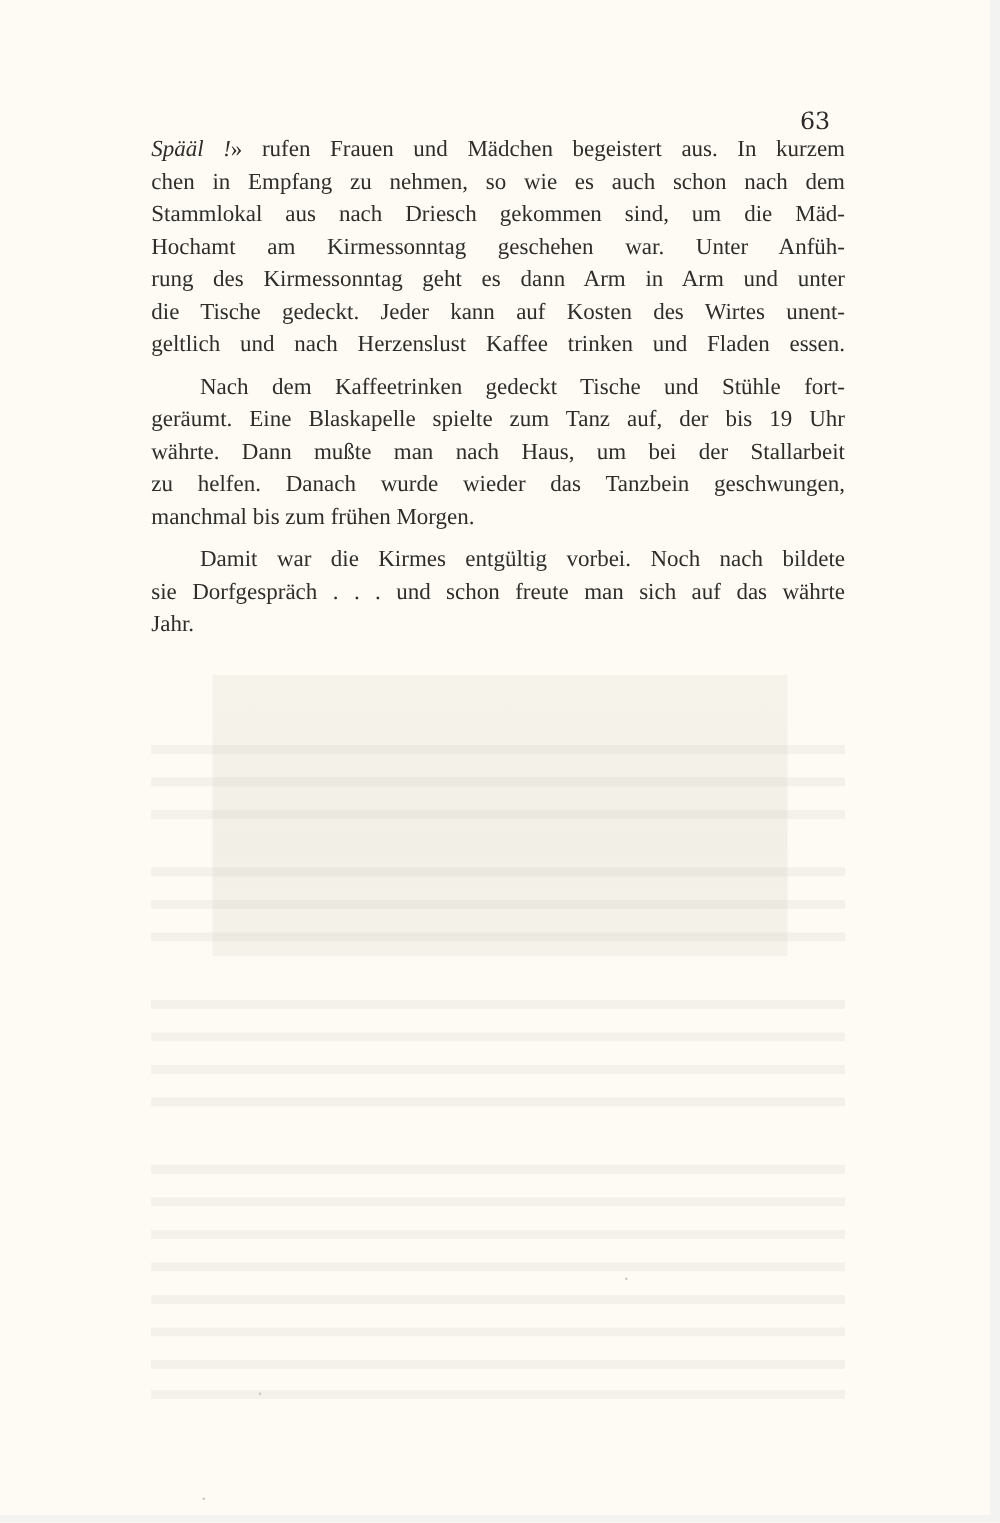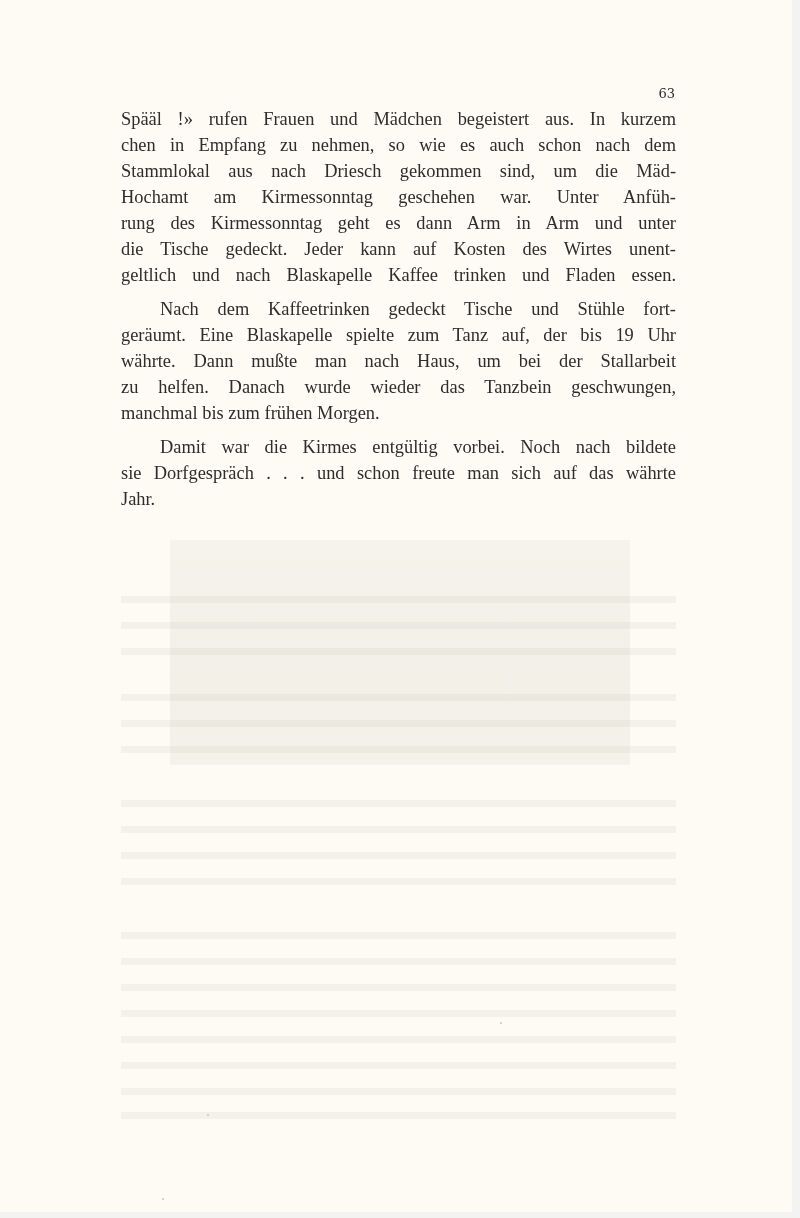--- a/index.html
+++ b/index.html
@@ -36,23 +36,22 @@
       left: 121px;
       width: 555px;
       height: 10px;
       border-top: 7px solid rgba(210, 205, 195, 0.22);
     }
     .page-number {
       position: absolute;
       top: 86px;
       left: 640px;
       width: 35px;
-      text-align: right;
       font-family: "DejaVu Serif", serif;
-      font-size: 13px;
+      font-size: 19px;
       color: #2b2a28;
     }
     .text-block {
       position: absolute;
       left: 121px;
       top: 106px;
       width: 555px;
       font-family: "Liberation Serif", serif;
       font-size: 18.4px;
       line-height: 26px;
@@ -72,20 +71,21 @@
       text-align-last: justify;
       white-space: normal;
     }
     .line.last {
       text-align-last: left;
     }
     .indent {
       padding-left: 39px;
     }
     .italic {
+      font-style: italic;
     }
     .speck {
       position: absolute;
       width: 2px;
       height: 2px;
       background: #c9c6be;
       border-radius: 50%;
     }
   </style>
 </head>
@@ -121,21 +121,21 @@
 
   <div class="text-block">
 
     <p class="para">
       <span class="line"><span class="italic">Spääl !</span><span>» rufen Frauen und Mädchen begeistert aus. In kurzem</span></span>
       <span class="line">chen in Empfang zu nehmen, so wie es auch schon nach dem</span>
       <span class="line">Stammlokal aus nach Driesch gekommen sind, um die Mäd-</span>
       <span class="line">Hochamt am Kirmessonntag geschehen war. Unter Anfüh-</span>
       <span class="line">rung des Kirmessonntag geht es dann Arm in Arm und unter</span>
       <span class="line">die Tische gedeckt. Jeder kann auf Kosten des Wirtes unent-</span>
-      <span class="line">geltlich und nach Blaskapelle Kaffee trinken und Fladen essen.</span>
+      <span class="line">geltlich und nach Herzenslust Kaffee trinken und Fladen essen.</span>
     </p>
 
     <p class="para">
       <span class="line indent">Nach dem Kaffeetrinken gedeckt Tische und Stühle fort-</span>
       <span class="line">geräumt. Eine Blaskapelle spielte zum Tanz auf, der bis 19 Uhr</span>
       <span class="line">währte. Dann mußte man nach Haus, um bei der Stallarbeit</span>
       <span class="line">zu helfen. Danach wurde wieder das Tanzbein geschwungen,</span>
       <span class="line last">manchmal bis zum frühen Morgen.</span>
     </p>
 

